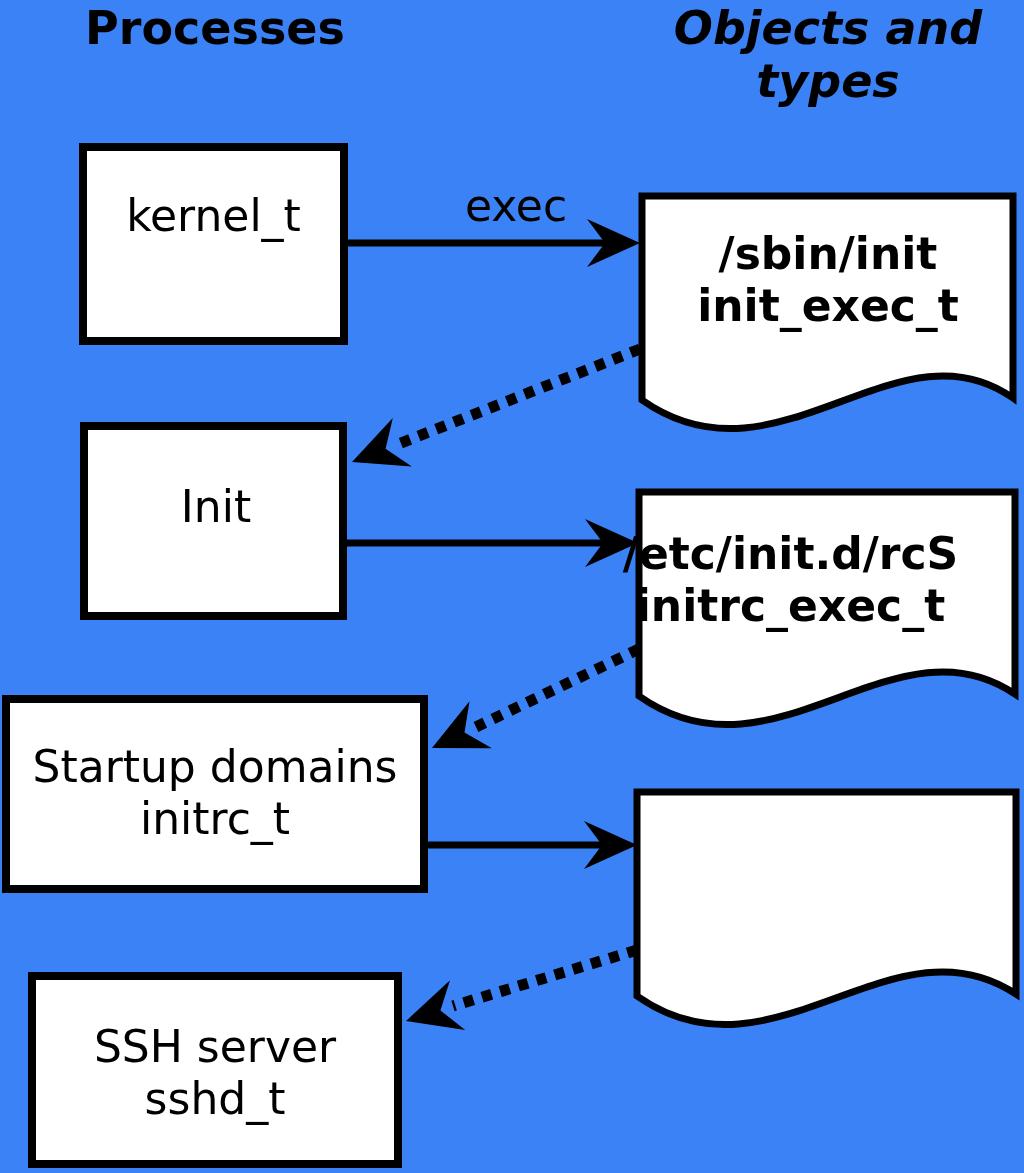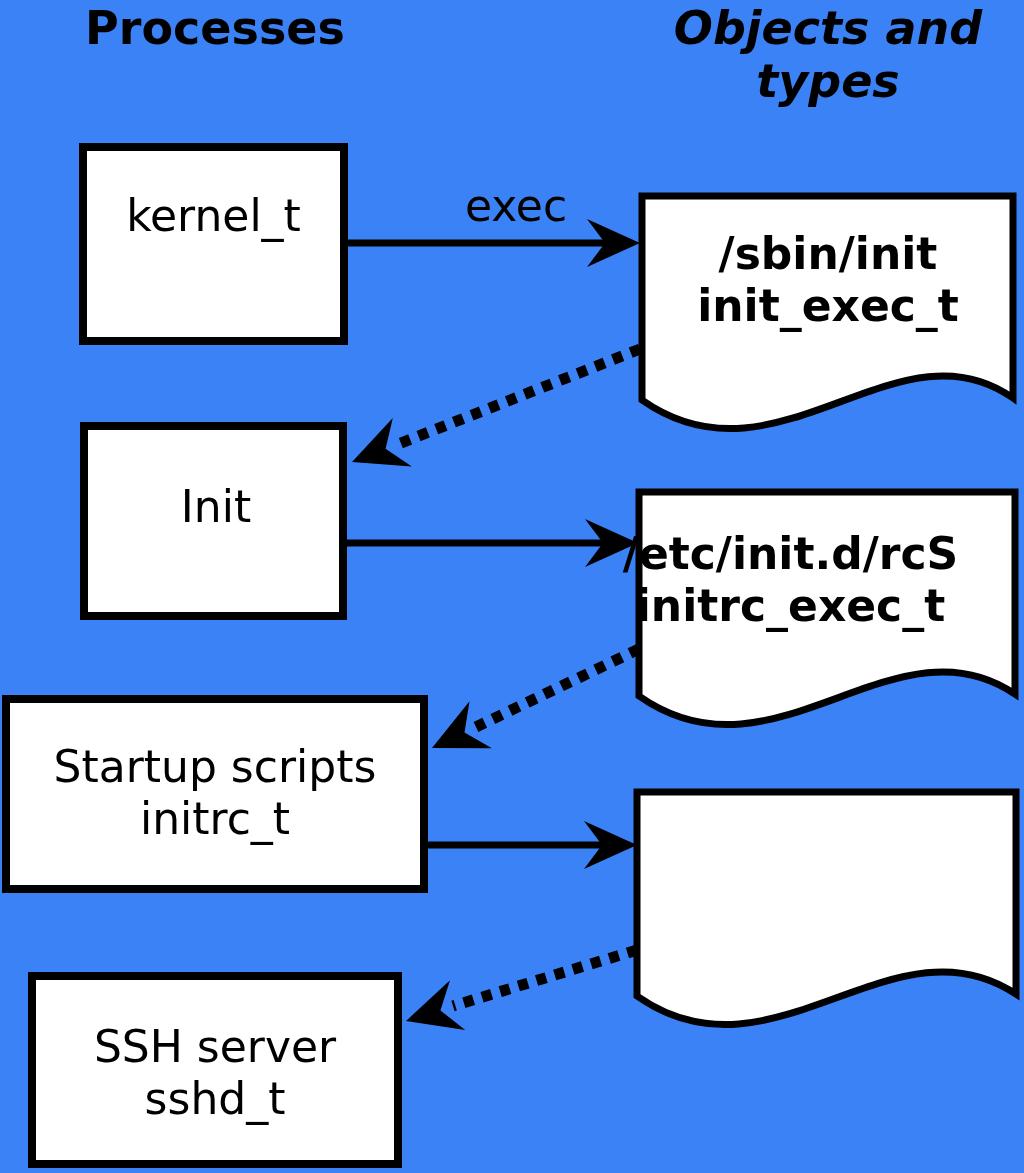--- a/index.html
+++ b/index.html
@@ -92,21 +92,21 @@
 
   <div class="txt edge-label" style="left:436px; top:180px; width:160px;">exec</div>
 
   <div class="txt" style="left:79px; top:190px; width:269px;">
     <span>kernel_t</span>
   </div>
   <div class="txt" style="left:80px; top:481px; width:224px;margin-left:24px;">
     <span>Init</span>
   </div>
   <div class="txt" style="left:2px; top:741px; width:426px;">
-    <span>Startup scripts</span>
+    <span>Startup domains</span>
     <span>initrc_t</span>
   </div>
   <div class="txt" style="left:28px; top:1021px; width:374px;text-align:center;">
     <span>SSH server</span>
     <span>sshd_t</span>
   </div>
 
   <div class="txt" style="left:642px; top:228px; width:372px;font-weight:bold;">
     <span>/sbin/init</span>
     <span>init_exec_t</span>

